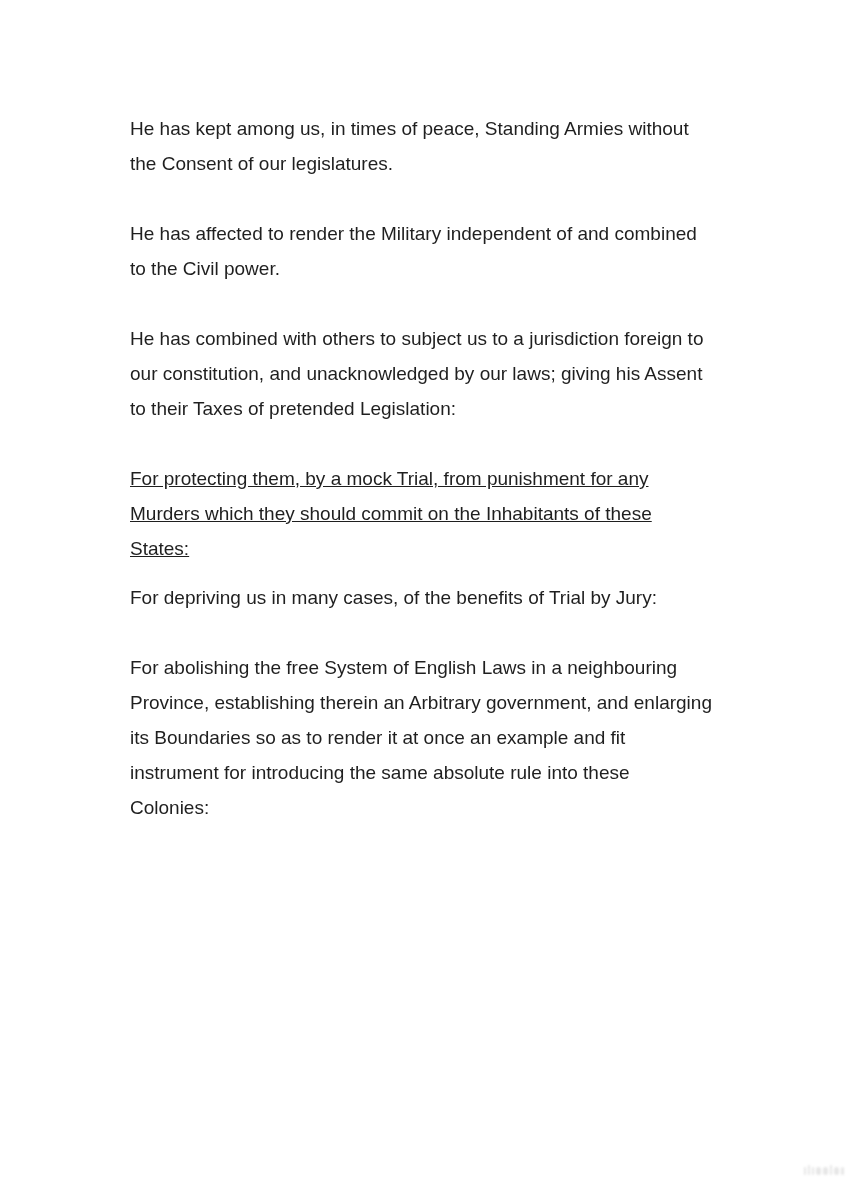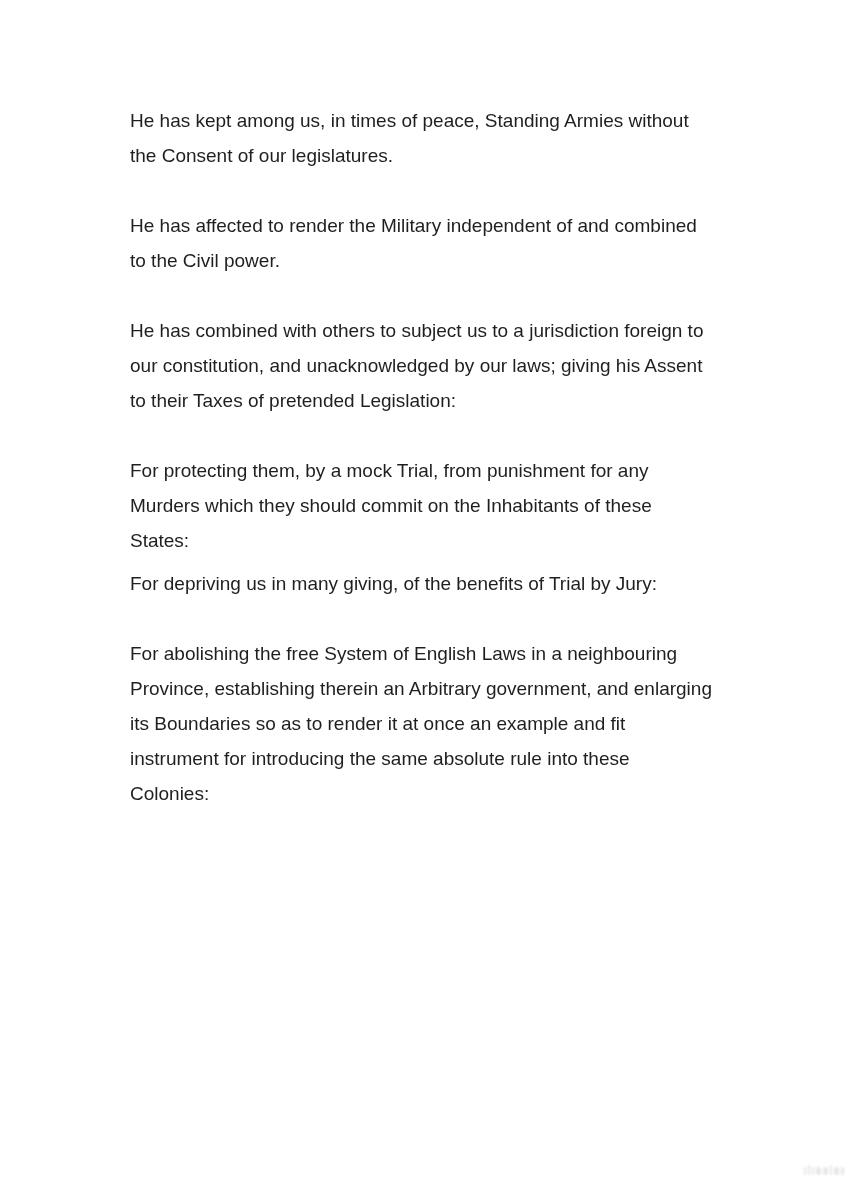--- a/index.html
+++ b/index.html
@@ -15,33 +15,34 @@
     overflow: hidden;
   }
   .page {
     position: absolute;
     inset: 0;
     background: #ffffff;
   }
   .text-column {
     position: absolute;
     left: 130px;
-    top: 0;
+    top: 8px;
     width: 582px;
     padding-top: 103px;
     font-size: 19px;
     line-height: 35px;
     color: #1f1f1f;
     font-weight: 400;
   }
   .text-column p {
     margin: 0 0 35px 0;
   }
   .text-column p.no-gap {
-    margin-bottom: 8px;
+    margin-bottom: 14px;
+    text-decoration: underline;
   }
   .watermark {
     position: absolute;
     right: 19px;
     bottom: 6px;
     width: 42px;
     height: 13px;
     opacity: 0.45;
     filter: blur(0.8px);
   }
@@ -49,21 +50,21 @@
 </head>
 <body>
 
 <div class="page">
 
   <div class="text-column">
     <p>He has kept among us, in times of peace, Standing Armies without the Consent of our legislatures.</p>
     <p>He has affected to render the Military independent of and combined to the Civil power.</p>
     <p>He has combined with others to subject us to a jurisdiction foreign to our constitution, and unacknowledged by our laws; giving his Assent to their Taxes of pretended Legislation:</p>
     <p class="no-gap">For protecting them, by a mock Trial, from punishment for any Murders which they should commit on the Inhabitants of these States:</p>
-    <p>For depriving us in many giving, of the benefits of Trial by Jury:</p>
+    <p>For depriving us in many cases, of the benefits of Trial by Jury:</p>
     <p>For abolishing the free System of English Laws in a neighbouring Province, establishing therein an Arbitrary government, and enlarging its Boundaries so as to render it at once an example and fit instrument for introducing the same absolute rule into these Colonies:</p>
   </div>
 
   <div class="watermark">
     <svg width="42" height="13" viewBox="0 0 42 13" xmlns="http://www.w3.org/2000/svg">
       <g fill="#c9c9c9">
         <rect x="1" y="3" width="2" height="8" rx="1"></rect>
         <rect x="5" y="1" width="2" height="10" rx="1"></rect>
         <rect x="9" y="3" width="2" height="8" rx="1"></rect>
         <rect x="13" y="3" width="5" height="8" rx="2.5"></rect>

